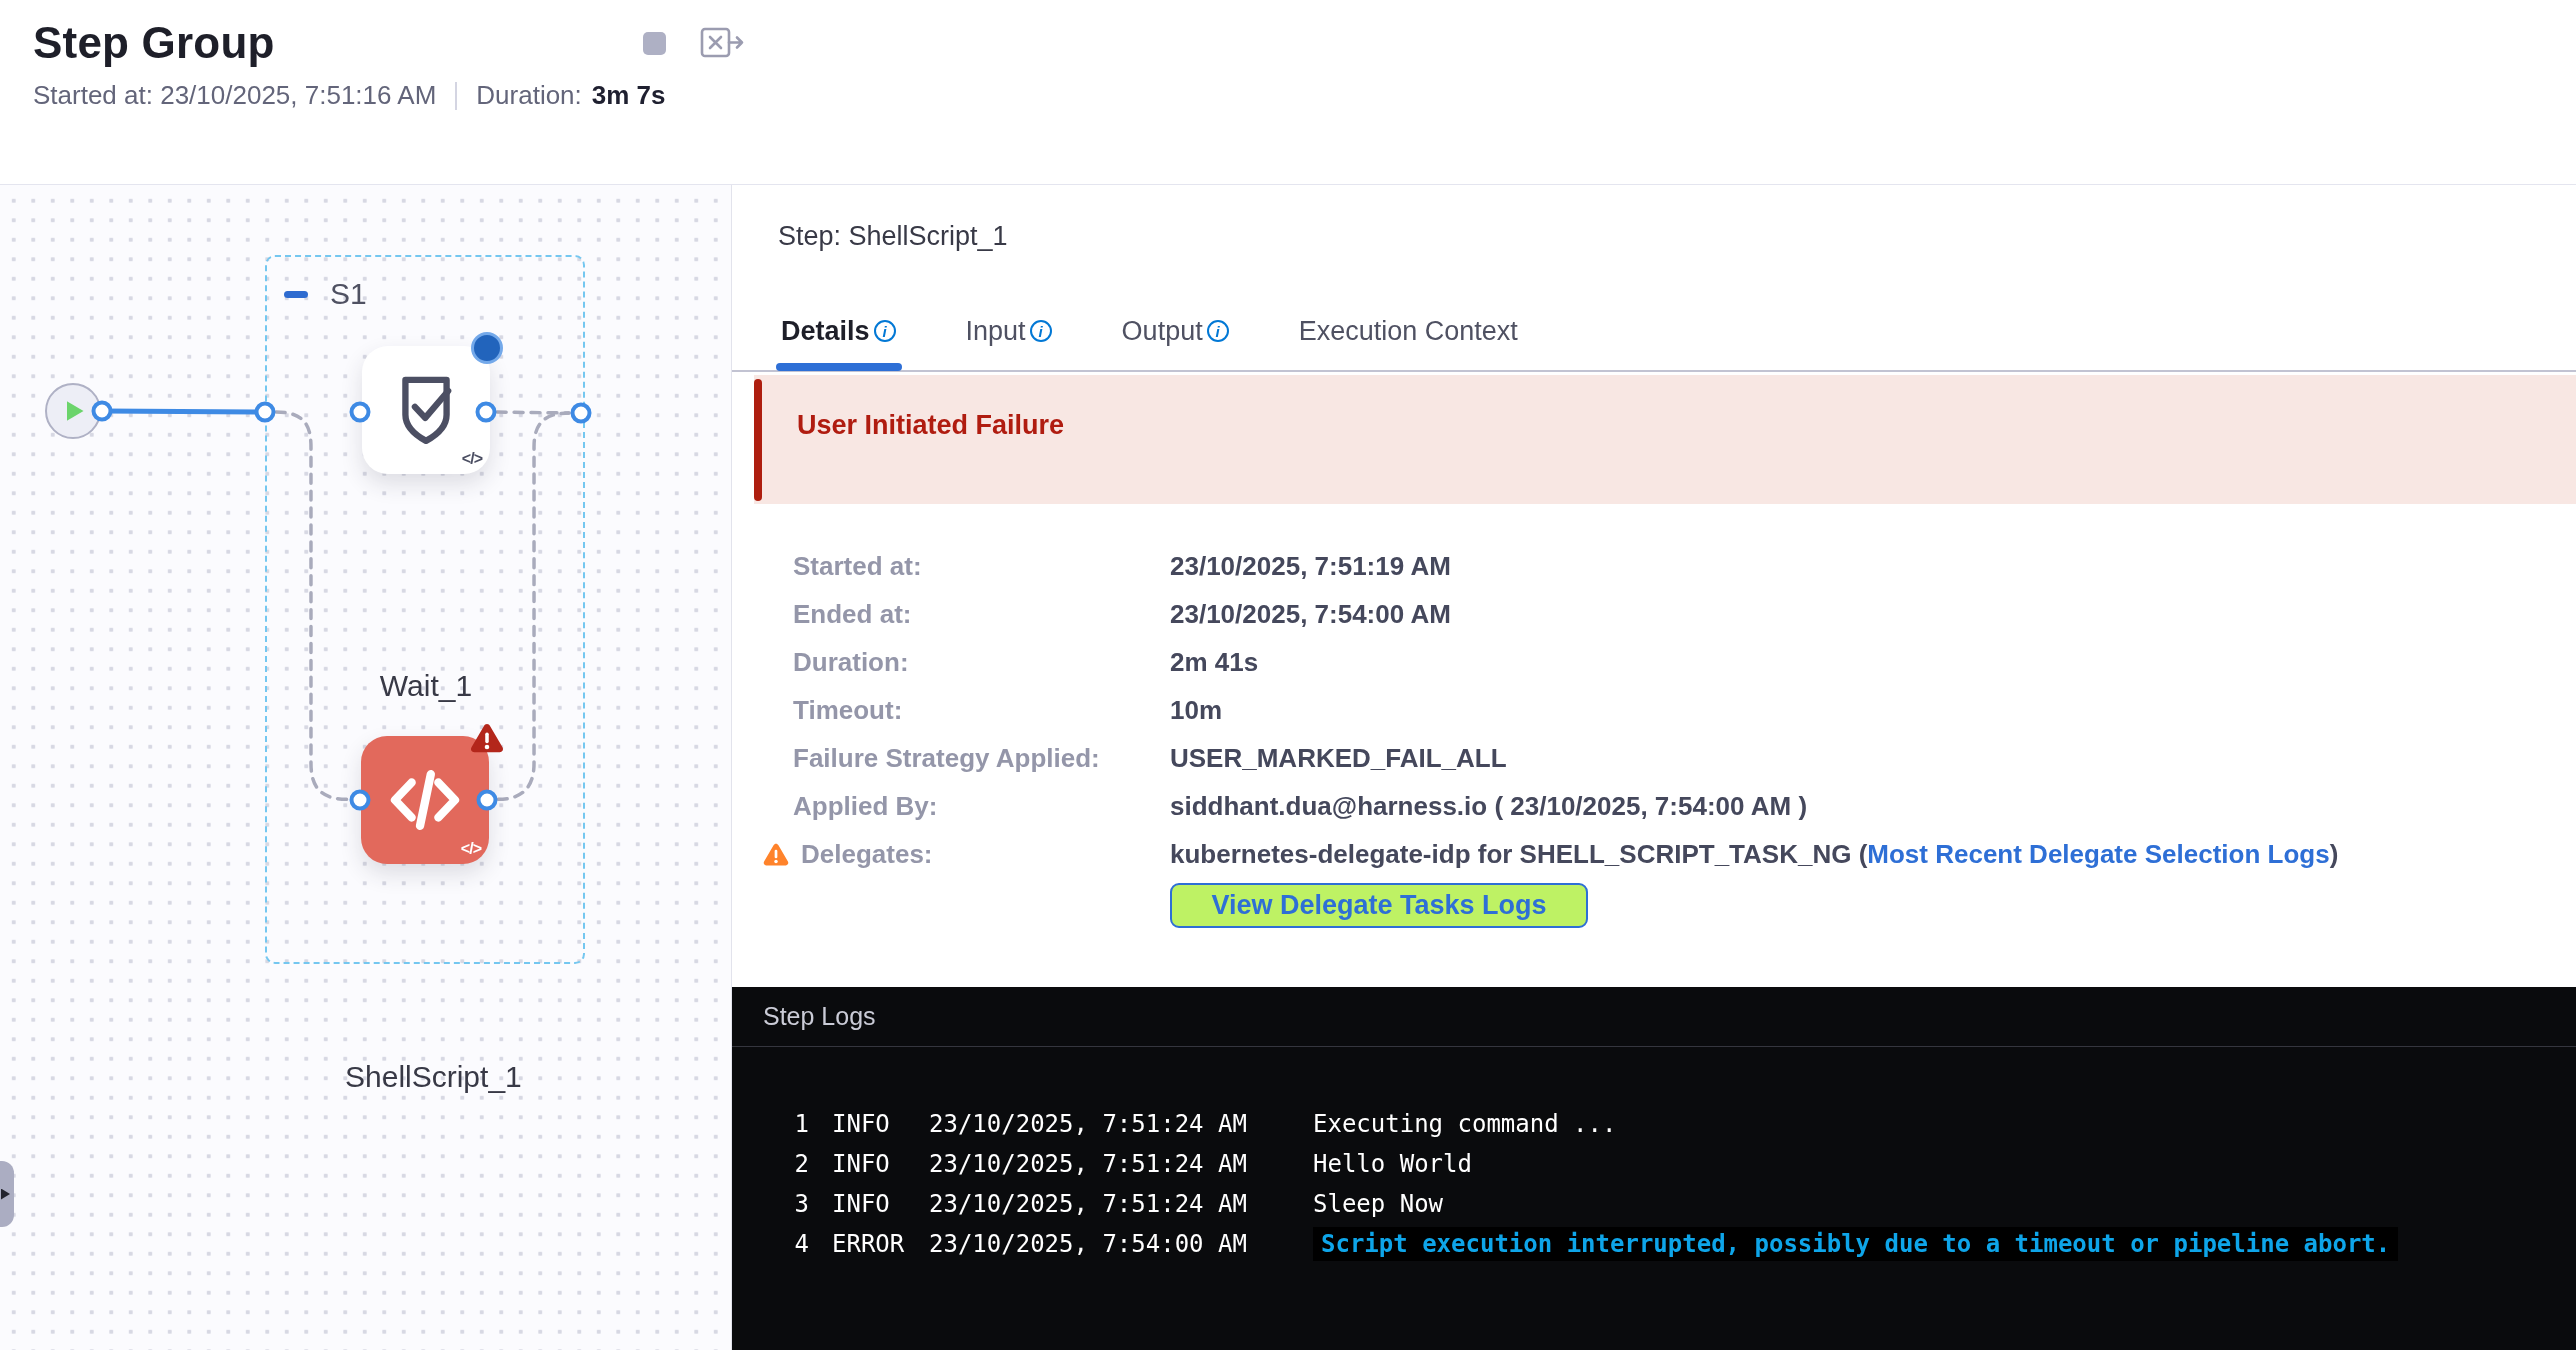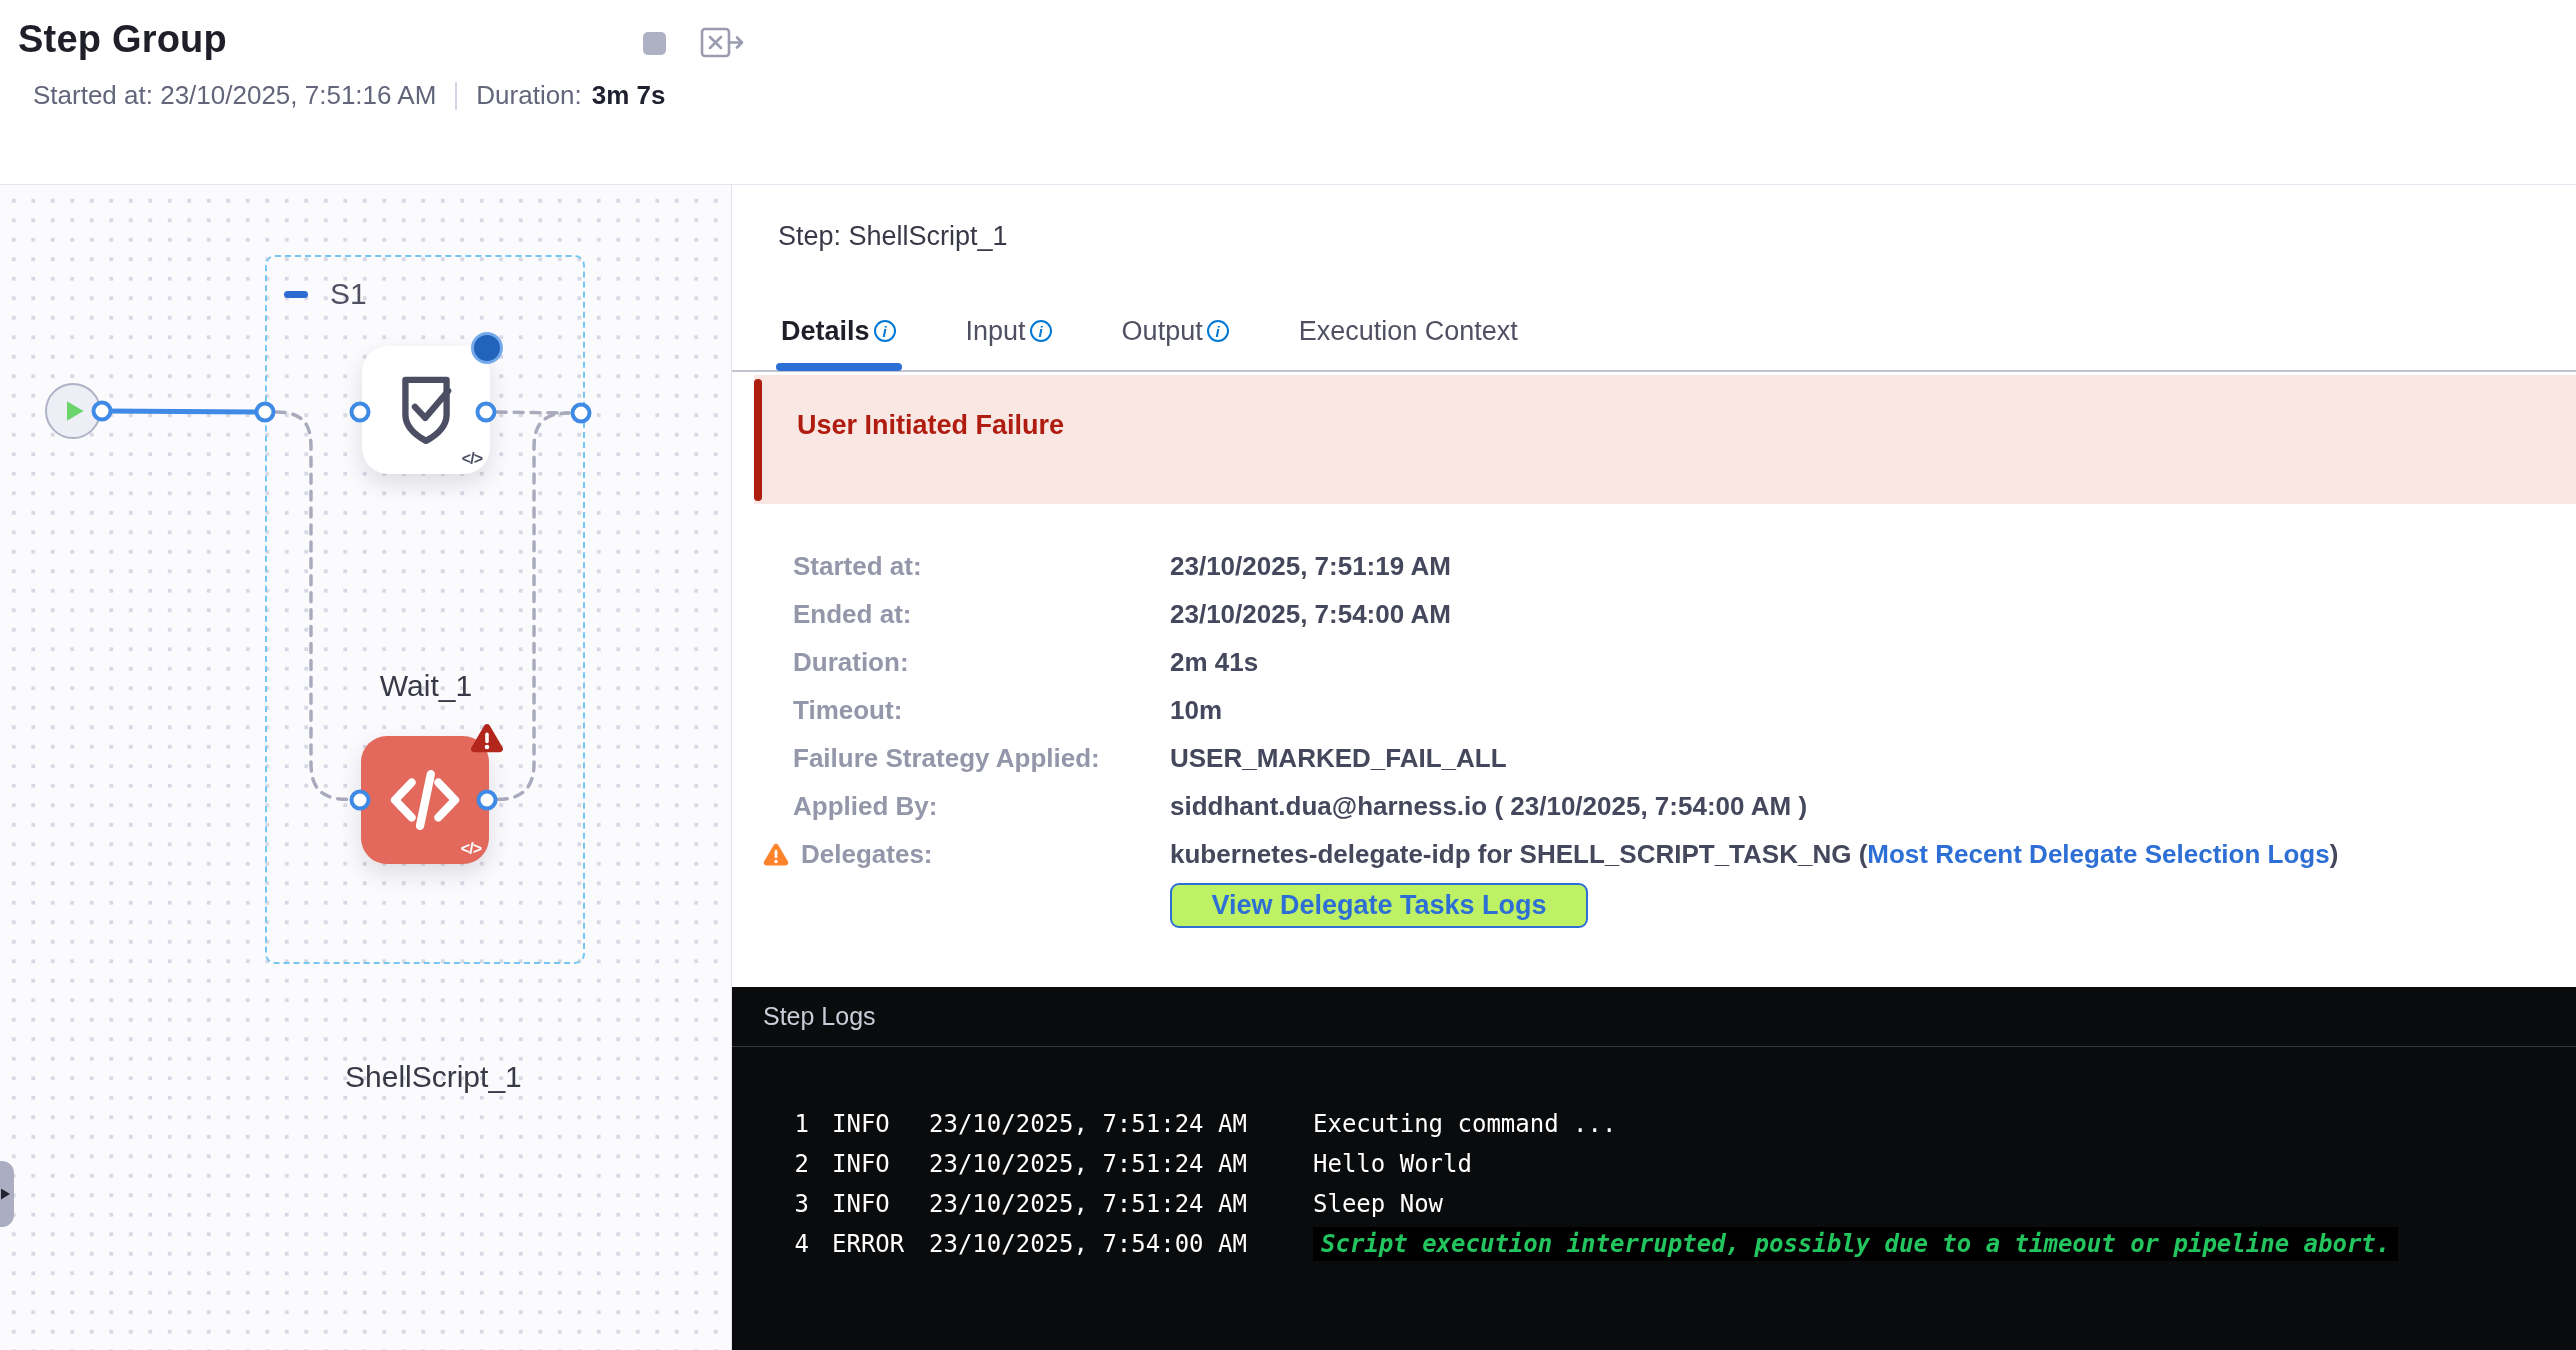--- a/index.html
+++ b/index.html
@@ -1,21 +1,21 @@
 <!DOCTYPE html>
 <html><head>
 <meta charset="utf-8">
 <style>
   * { margin:0; padding:0; box-sizing:border-box; }
   html,body { width:2576px; height:1351px; overflow:hidden; }
   body { font-family:"Liberation Sans", sans-serif; background:#ffffff; color:#22222A; }
 
   
   .topbar { position:relative; width:100%; height:184px; background:#fff; }
-  .page-title { position:absolute; left:18px; top:18px; font-size:38px; font-weight:700; color:#1E1F29; letter-spacing:0.2px; }
+  .page-title { position:absolute; left:33px; top:18px; font-size:44px; font-weight:700; color:#1E1F29; letter-spacing:0.2px; }
   .top-icons { position:absolute; left:643px; top:26px; display:flex; align-items:center; gap:34px; }
   .icon-btn { cursor:pointer; display:flex; align-items:center; justify-content:center; }
   .stop-sq { width:23px; height:23px; border-radius:5px; background:#AEB0C4; }
   .meta { position:absolute; left:33px; top:80px; display:flex; align-items:center; font-size:26px; color:#63657A; }
   .meta .sep { width:0; height:28px; border-left:2px solid #D4D5E2; margin:0 19px; }
   .meta .dur-val { color:#1F2030; font-weight:700; margin-left:10px; }
 
   
   .split { position:relative; width:100%; height:1166px; border-top:1px solid #E4E5EF; display:flex; }
 
@@ -94,21 +94,21 @@
   .logs { position:absolute; left:0; top:802px; width:100%; bottom:0; background:#0A0B0D; }
   .logs-head { position:relative; height:60px; border-bottom:1px solid #35363E; display:flex; align-items:center; }
   .logs-title { margin-left:31px; font-size:25px; color:#CACBD6; }
   .log-body { padding-top:57px; }
   .log-line { display:flex; align-items:center; height:40px; font-family:"DejaVu Sans Mono", monospace;
     font-size:24px; color:#FFFFFF; white-space:pre; }
   .lnum { width:77px; text-align:right; }
   .llevel { margin-left:23px; width:97px; }
   .ltime { width:384px; }
   .lmsg { }
-  .lmsg.error { color:#22c55e; font-weight:700; background:#000; padding:3px 8px;font-style:italic; }
+  .lmsg.error { color:#0ea5e9; font-weight:700; background:#000; padding:3px 8px; }
 </style>
 </head>
 <body>
 
 <div class="topbar">
   <div class="page-title">Step Group</div>
   <div class="top-icons">
     <span class="icon-btn">
         <span class="stop-sq"></span>
       </span>

